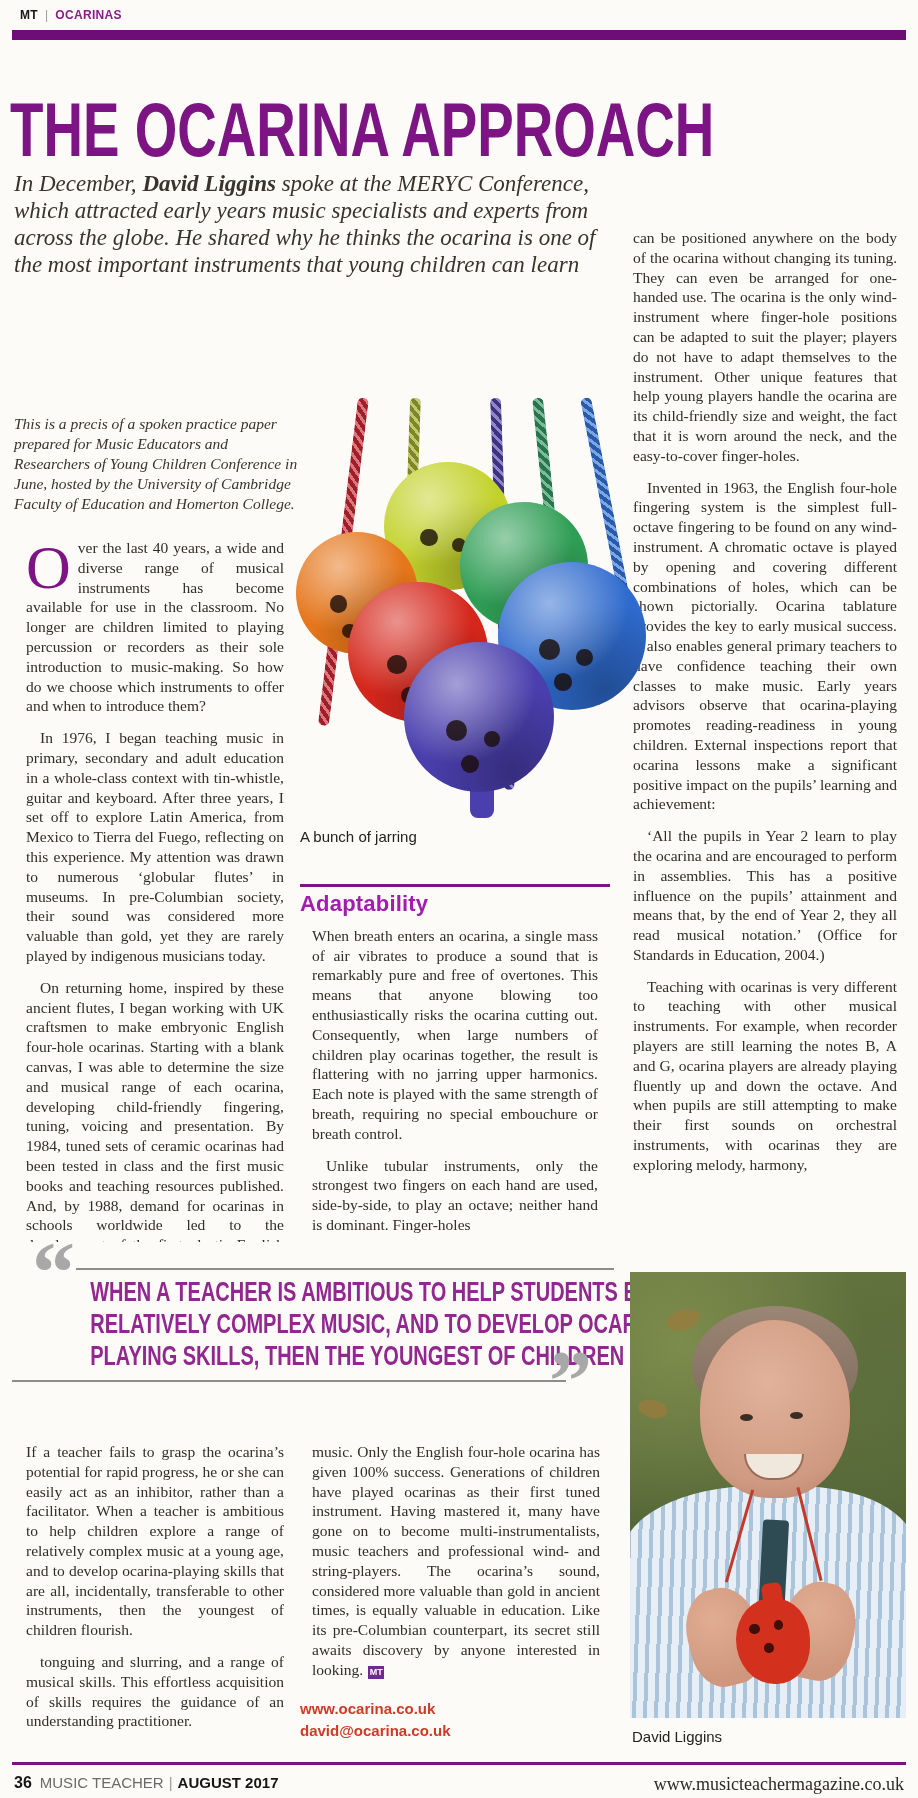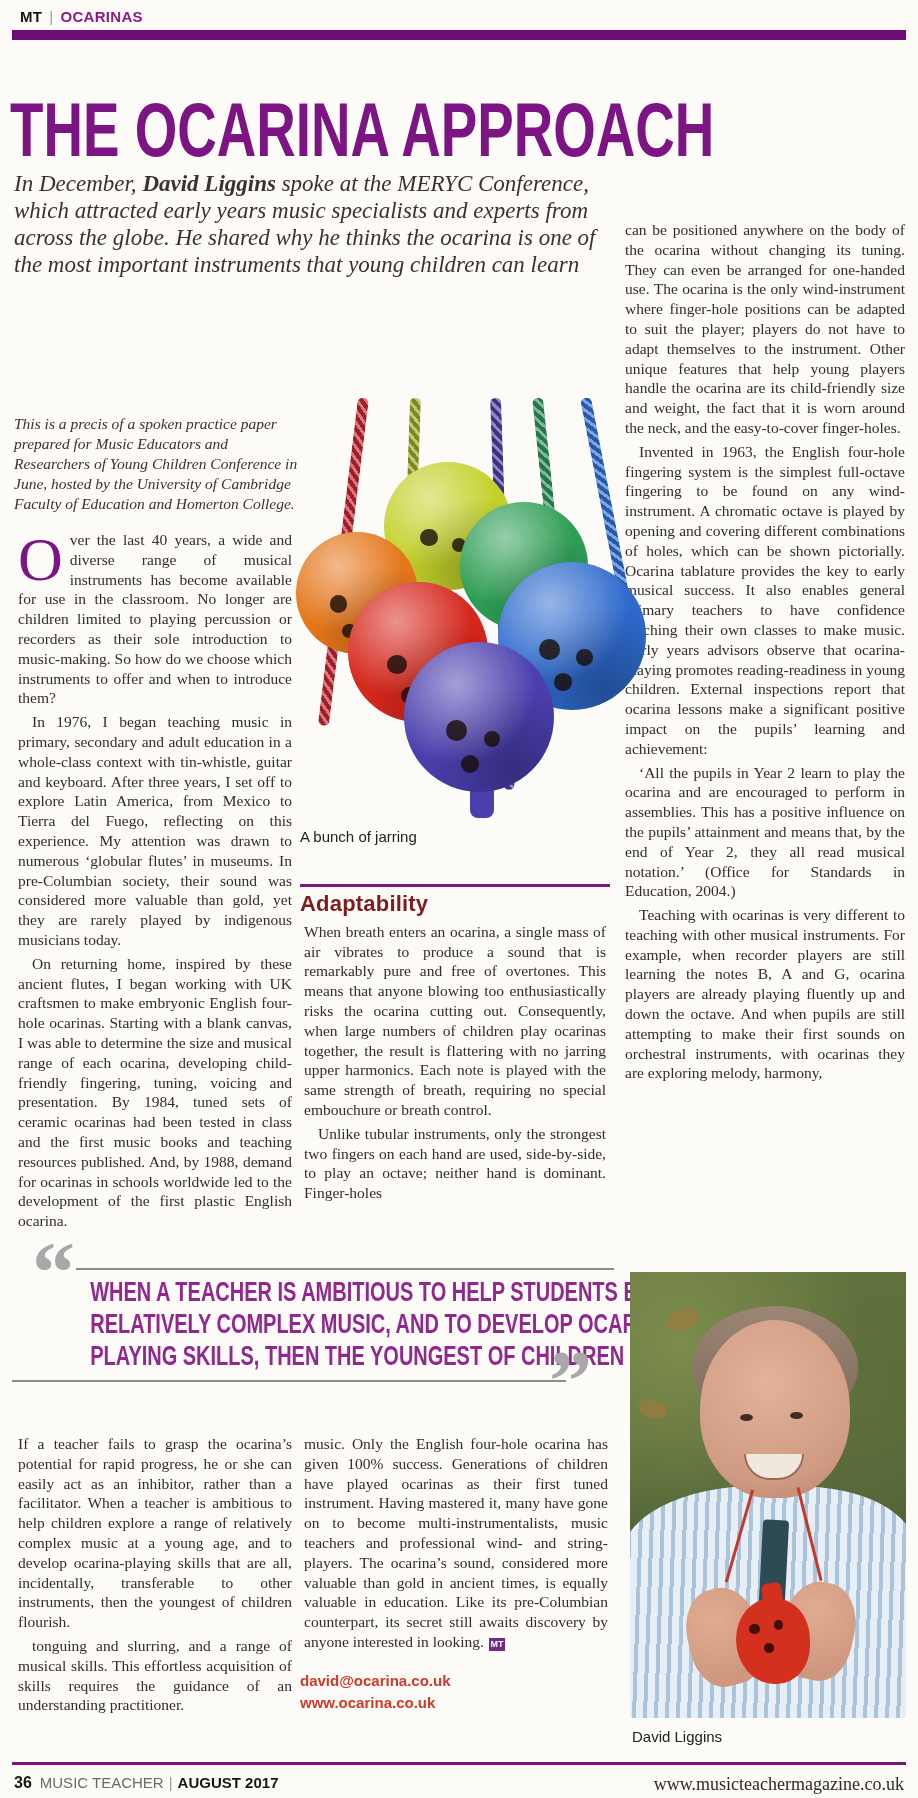--- a/index.html
+++ b/index.html
@@ -1,53 +1,53 @@
 <!DOCTYPE html>
 <html><head>
 <meta charset="utf-8">
 <style>
   html,body{margin:0;padding:0;background:#e8e6e2;}
   .page{position:relative;width:918px;height:1798px;background:#fcfbf8;overflow:hidden;
         font-family:"Liberation Serif",serif;color:#322d28;}
 
   
   .kicker{position:absolute;left:20px;top:8px;font-family:"Liberation Sans",sans-serif;
-          font-weight:700;font-size:15px;letter-spacing:.3px;}
+          font-weight:700;font-size:12px;letter-spacing:.3px;}
   .kicker .code{color:#161616;}
   .kicker .ksep{color:#9a9a9a;margin:0 7px;font-weight:400;}
   .kicker .section{color:#8c1a87;}
   .topbar{position:absolute;left:12px;top:30px;width:894px;height:10px;background:#6e0d76;}
 
   
   .title{position:absolute;left:10px;top:92px;margin:0;font-family:"Liberation Sans",sans-serif;
          font-weight:700;font-size:76px;line-height:1;color:#7d1483;white-space:nowrap;
          transform:scaleX(.72);transform-origin:left top;}
 
   
   .standfirst{position:absolute;left:14px;top:170px;width:604px;margin:0;font-style:italic;
               font-size:23px;line-height:27px;color:#3a332c;}
   .standfirst b{font-weight:700;}
   .precis{position:absolute;left:14px;top:414px;width:292px;margin:0;font-style:italic;
           font-size:15.5px;line-height:20px;color:#3a332c;}
 
   
   .bodycol{position:absolute;font-size:15.5px;line-height:19.8px;text-align:justify;color:#322d28;}
-  .bodycol p{margin:4px;}
+  .bodycol p{margin:12px;}
   .bodycol p + p{text-indent:14px;}
   .col-left{left:14px;top:526px;width:282px;height:716px;overflow:hidden;}
   .col-mid{left:300px;top:884px;width:310px;}
   .col-right{left:621px;top:216px;width:288px;height:1034px;overflow:hidden;}
   .col-bot-left{left:14px;top:1430px;width:282px;height:330px;overflow:hidden;}
   .col-bot-mid{left:300px;top:1430px;width:312px;}
 
   .dropcap{float:left;font-size:62px;line-height:50px;padding:4px 7px 0 0;color:#7d1483;}
 
   .purple-rule{height:3px;background:#7d1483;border:0;margin:0 0 7px;}
   .subhead{margin:0 0 8px;font-family:"Liberation Sans",sans-serif;font-weight:700;
-           font-size:22px;color:#7f1d1d;letter-spacing:.2px;}
+           font-size:22px;color:#a21caf;letter-spacing:.2px;}
 
   
   .oc-figure{position:absolute;left:292px;top:372px;width:322px;height:482px;margin:0;}
   .ill{position:absolute;left:0;top:0;width:322px;height:448px;}
   .rope{position:absolute;width:11px;border-radius:5px;transform-origin:top center;
         background-image:repeating-linear-gradient(48deg,rgba(255,255,255,.38) 0 3px,rgba(0,0,0,.18) 3px 7px);}
   .rope0{left:66px;top:26px;height:330px;transform:rotate(7deg);}
   .rope1{left:118px;top:26px;height:205px;transform:rotate(2deg);}
   .rope2{left:198px;top:26px;height:392px;transform:rotate(-2deg);}
   .rope3{left:240px;top:26px;height:188px;transform:rotate(-6deg);}
@@ -229,22 +229,22 @@
   </section>
 
   <div class="bodycol col-bot-left">
     <p>If a teacher fails to grasp the ocarina’s potential for rapid progress, he or she can easily act as an inhibitor, rather than a facilitator. When a teacher is ambitious to help children explore a range of relatively complex music at a young age, and to develop ocarina-playing skills that are all, incidentally, transferable to other instruments, then the youngest of children flourish.</p>
     <p>tonguing and slurring, and a range of musical skills. This effortless acquisition of skills requires the guidance of an understanding practitioner.</p>
   </div>
 
   <div class="bodycol col-bot-mid">
     <p><span>music. Only the English four-hole ocarina has given 100% success. Generations of children have played ocarinas as their first tuned instrument. Having mastered it, many have gone on to become multi-instrumentalists, music teachers and professional wind- and string-players. The ocarina’s sound, considered more valuable than gold in ancient times, is equally valuable in education. Like its pre-Columbian counterpart, its secret still awaits discovery by anyone interested in looking.</span><span class="endmark">MT</span></p>
     <div class="weblinks">
+      <span>www.ocarina.co.uk</span>
       <span>david@ocarina.co.uk</span>
-      <span>www.ocarina.co.uk</span>
     </div>
   </div>
 
   <figure class="portrait">
     <div class="photo">
       <span class="leaf leaf1"></span>
       <span class="leaf leaf2"></span>
       <div class="hair"></div>
       <div class="head"></div>
       <span class="eye eye-l"></span>

